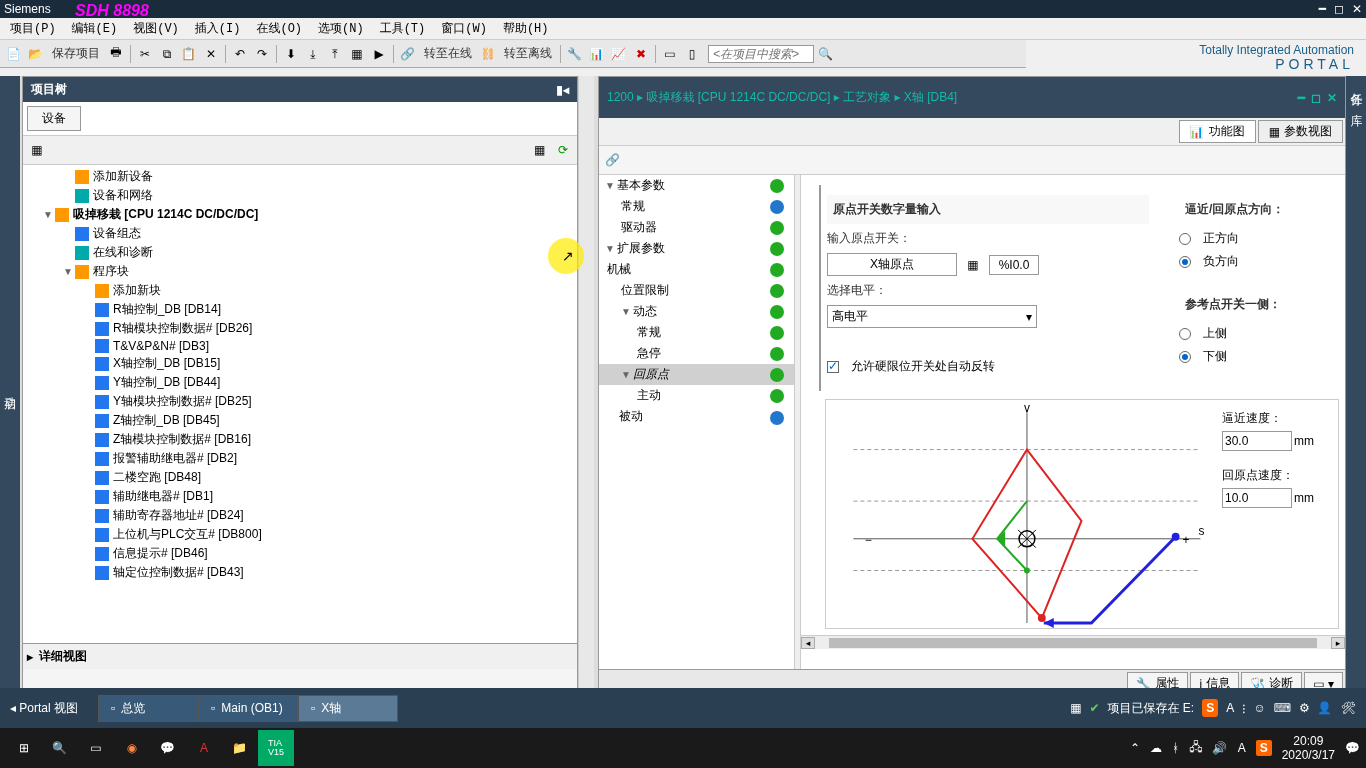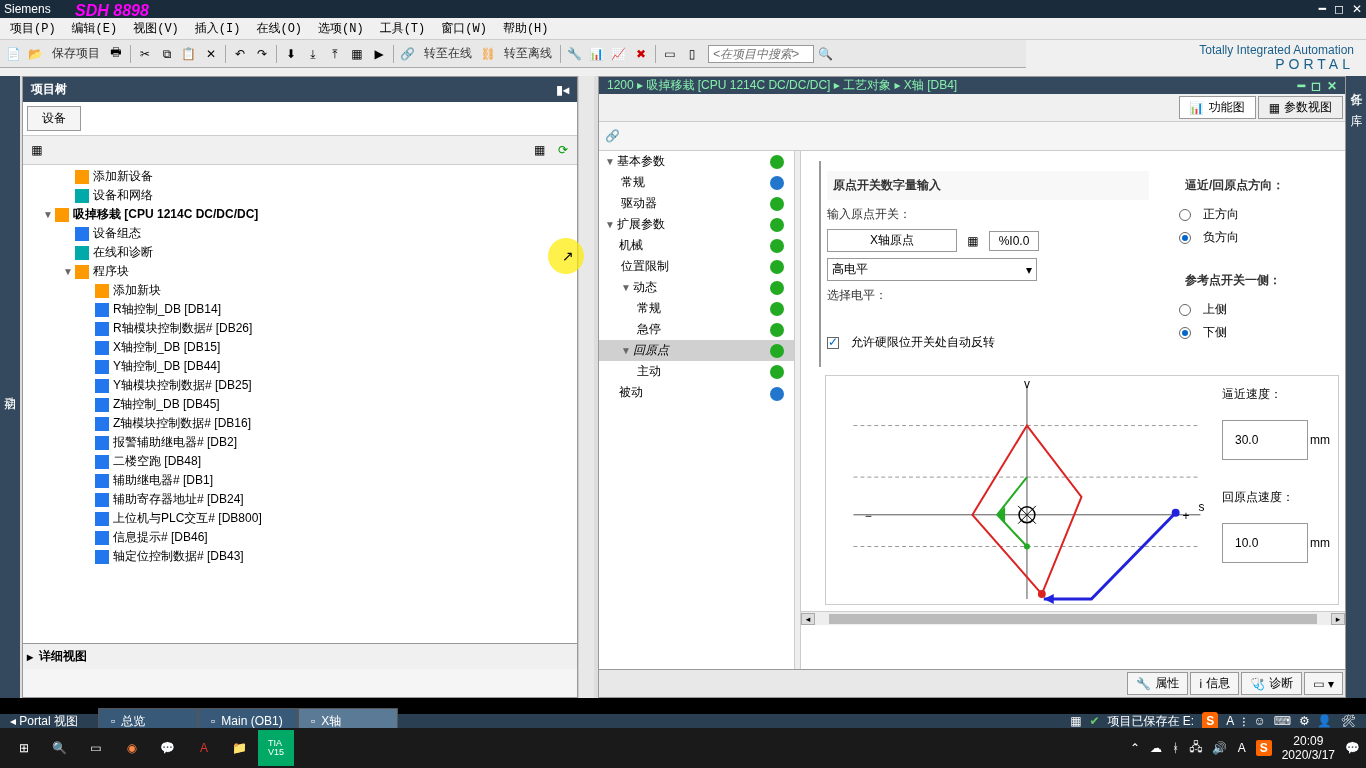--- a/index.html
+++ b/index.html
@@ -28,21 +28,21 @@
 .pt-toolbar { background:#f0f0f0; padding:4px; display:flex; gap:4px; border-bottom:1px solid #ccc; justify-content:space-between;}
 .tree { flex:1; overflow-y:auto; padding:2px 0; position:relative;}
 .treerow { display:flex; align-items:center; padding:1px 4px; cursor:pointer; white-space:nowrap;}
 .tree-icon { width:14px; height:14px; margin-right:4px; display:inline-block; }
 .expander { width:10px; text-align:center; color:#666; font-size:10px; margin-right:2px;}
 .ind1{padding-left:20px}.ind2{padding-left:40px}.ind3{padding-left:60px}
 .ic-orange{background:#f90;}.ic-blue{background:#27e;}.ic-teal{background:#0aa;}.ic-purple{background:#a5c;}
 .detail-hdr { background:#f0f0f0; border-top:1px solid #999; padding:4px; display:flex; align-items:center; font-weight:bold;}
 .scrollbar-v { width:16px; background:#e8e8e8; border-left:1px solid #ccc;}
 .rightpane { flex:1; display:flex; flex-direction:column; margin-left:4px; background:#fff; border:1px solid #999;}
-.rp-header { background:#34495e; color:#86efac; padding:0 8px; display:flex; align-items:center; font-weight:bold;}
+.rp-header { background:#34495e; color:#14b8a6; padding:12px 8px; display:flex; align-items:center; font-weight:bold;}
 .rp-header .crumb { font-weight:normal; }
 .rp-header .wincontrols2 { margin-left:auto; display:flex; gap:6px;}
 .rp-viewtabs { background:#f0f0f0; display:flex; justify-content:flex-end; border-bottom:1px solid #ccc; padding:2px;}
 .rp-viewtab { border:1px solid #999; padding:2px 10px; margin-left:2px; background:#eee; cursor:pointer; display:flex; align-items:center; gap:4px;}
 .rp-viewtab.active { background:#fff; }
 .rp-iconbar { background:#f5f5f5; padding:4px; border-bottom:1px solid #ccc;}
 .rp-body { flex:1; display:flex; overflow:hidden;}
 .paramtree { width:196px; border-right:1px solid #ccc; background:#fff; overflow-y:auto;}
 .paramrow { display:flex; align-items:center; padding:2px 6px; cursor:pointer;}
 .paramrow.sel { background:#d0d0d0; font-style:italic;}
@@ -59,26 +59,26 @@
 .formlabel { color:#333;}
 .forminput { border:1px solid #999; padding:2px 4px; width:120px;text-align:center;}
 .formselect { border:1px solid #999; padding:2px 4px; width:210px; display:flex; justify-content:space-between; align-items:center; background:#fff;}
 .radio { width:12px; height:12px; border:1px solid #666; border-radius:50%; display:inline-block; margin-right:6px; position:relative;}
 .radio.checked::after { content:''; width:6px; height:6px; background:#06c; border-radius:50%; position:absolute; top:2px; left:2px;}
 .checkbox { width:12px; height:12px; border:1px solid #666; display:inline-block; margin-right:6px; background:#fff; position:relative;}
 .checkbox.checked::after { content:'✓'; color:#06c; position:absolute; top:-3px; left:0; font-size:12px;}
 .diagram { border:1px solid #ccc; margin:6px; height:230px; background:#fff; display:flex;}
 .diagram-plot { flex:1; position:relative;}
 .diagram-side { width:120px; padding:10px 4px;}
-.speed-input { border:1px solid #999; width:86px; padding:12px; margin:17px 0;}
+.speed-input { border:1px solid #999; width:70px; padding:2px; margin:4px 0;}
 .bottomtabs { background:#e8e8e8; border-top:1px solid #999; display:flex; padding:2px; justify-content:flex-end;}
 .btab { border:1px solid #999; padding:2px 8px; margin-left:2px; background:#f5f5f5; cursor:pointer; display:flex; align-items:center; gap:4px;}
 .rightsidebar { width:20px; background:#34495e; color:#fff; display:flex; flex-direction:column; align-items:center; padding-top:8px; gap:20px;}
 .rightsidebar div { writing-mode:vertical-rl;}
-.statusbar { position:absolute; bottom:40px; left:0; right:0; height:14px; background:#2a3f52; color:#fff; display:flex; align-items:center; padding:0 10px;}
+.statusbar { position:absolute; bottom:40px; left:0; right:0; height:40px; background:#2a3f52; color:#fff; display:flex; align-items:center; padding:0 10px;}
 .status-tabs { display:flex; margin-left:20px; gap:0;}
 .status-tab { background:#385a78; border:1px solid #555; padding:4px 12px; cursor:pointer; display:flex; align-items:center; gap:6px; min-width:100px;}
 .status-tab.active { background:#5a7a95;}
 .status-right { margin-left:auto; display:flex; align-items:center; gap:8px;}
 .taskbar { position:absolute; bottom:0; left:0; right:0; height:40px; background:#1a1a1a; display:flex; align-items:center; padding:0 6px; color:#fff;}
 .taskbar .tbicon { width:36px; height:36px; display:flex; align-items:center; justify-content:center; cursor:pointer;}
 .taskbar .tbright { margin-left:auto; display:flex; align-items:center; gap:10px; font-size:11px;}
 .clock { text-align:center; line-height:1.2;}
 .highlight-cursor { position:absolute; width:36px; height:36px; border-radius:50%; background:rgba(255,235,0,0.7); left:548px; top:238px; z-index:100; pointer-events:none;}
 .highlight-cursor::after { content:'↖'; position:absolute; color:#000; font-size:14px; top:10px; left:14px; transform:scaleX(-1);}
@@ -215,20 +215,25 @@
           <span>R轴控制_DB [DB14]</span>
         </div>
         <div class="treerow ind3">
           <span class="expander"></span>
           <span class="tree-icon ic-blue"></span>
           <span>R轴模块控制数据# [DB26]</span>
         </div>
         <div class="treerow ind3">
           <span class="expander"></span>
           <span class="tree-icon ic-blue"></span>
+          <span>T&amp;V&amp;P&amp;N# [DB3]</span>
+        </div>
+        <div class="treerow ind3">
+          <span class="expander"></span>
+          <span class="tree-icon ic-blue"></span>
           <span>X轴控制_DB [DB15]</span>
         </div>
         <div class="treerow ind3">
           <span class="expander"></span>
           <span class="tree-icon ic-blue"></span>
           <span>Y轴控制_DB [DB44]</span>
         </div>
         <div class="treerow ind3">
           <span class="expander"></span>
           <span class="tree-icon ic-blue"></span>
@@ -321,21 +326,21 @@
           </div>
           <div class="paramrow" style="padding-left: 22px;">
             <span>驱动器</span>
             <span class="statusdot dot-green"></span>
           </div>
           <div class="paramrow" style="padding-left: 6px;">
             <span class="expander">▼</span>
             <span>扩展参数</span>
             <span class="statusdot dot-green"></span>
           </div>
-          <div class="paramrow" style="padding-left: 20px;">
+          <div class="paramrow" style="padding-left: 8px;">
             <span>机械</span>
             <span class="statusdot dot-green"></span>
           </div>
           <div class="paramrow" style="padding-left: 22px;">
             <span>位置限制</span>
             <span class="statusdot dot-green"></span>
           </div>
           <div class="paramrow" style="padding-left: 22px;">
             <span class="expander">▼</span>
             <span>动态</span>
@@ -372,28 +377,28 @@
               <div class="form-title">原点开关数字量输入</div>
               <div class="formrow">
                     <span class="formlabel">输入原点开关：</span>
                   </div>
               <div class="formrow">
                 <span class="forminput" style="width:130px">X轴原点</span>
                 <span class="tbtn">▦</span>
                 <span class="forminput" style="width:50px">%I0.0</span>
               </div>
               <div class="formrow">
+                    <span class="formlabel">选择电平：</span>
+                  </div>
+              <div class="formrow">
                 <div class="formselect">
                       <span>高电平</span>
                       <span>▾</span>
                     </div>
               </div>
-              <div class="formrow">
-                    <span class="formlabel">选择电平：</span>
-                  </div>
               <div class="formrow" style="margin-top:30px">
                 <span class="checkbox checked"></span>
                 <span>允许硬限位开关处自动反转</span>
               </div>
             </div>
             <div class="form-col2">
               <div class="form-title" style="background:none">逼近/回原点方向：</div>
               <div class="formrow">
                     <span class="radio"></span>
                     <span>正方向</span>

